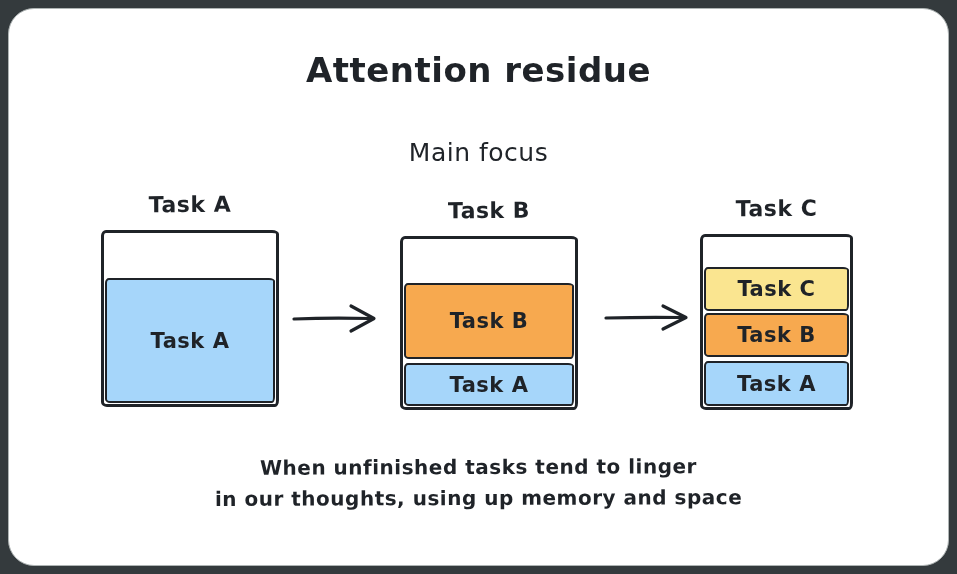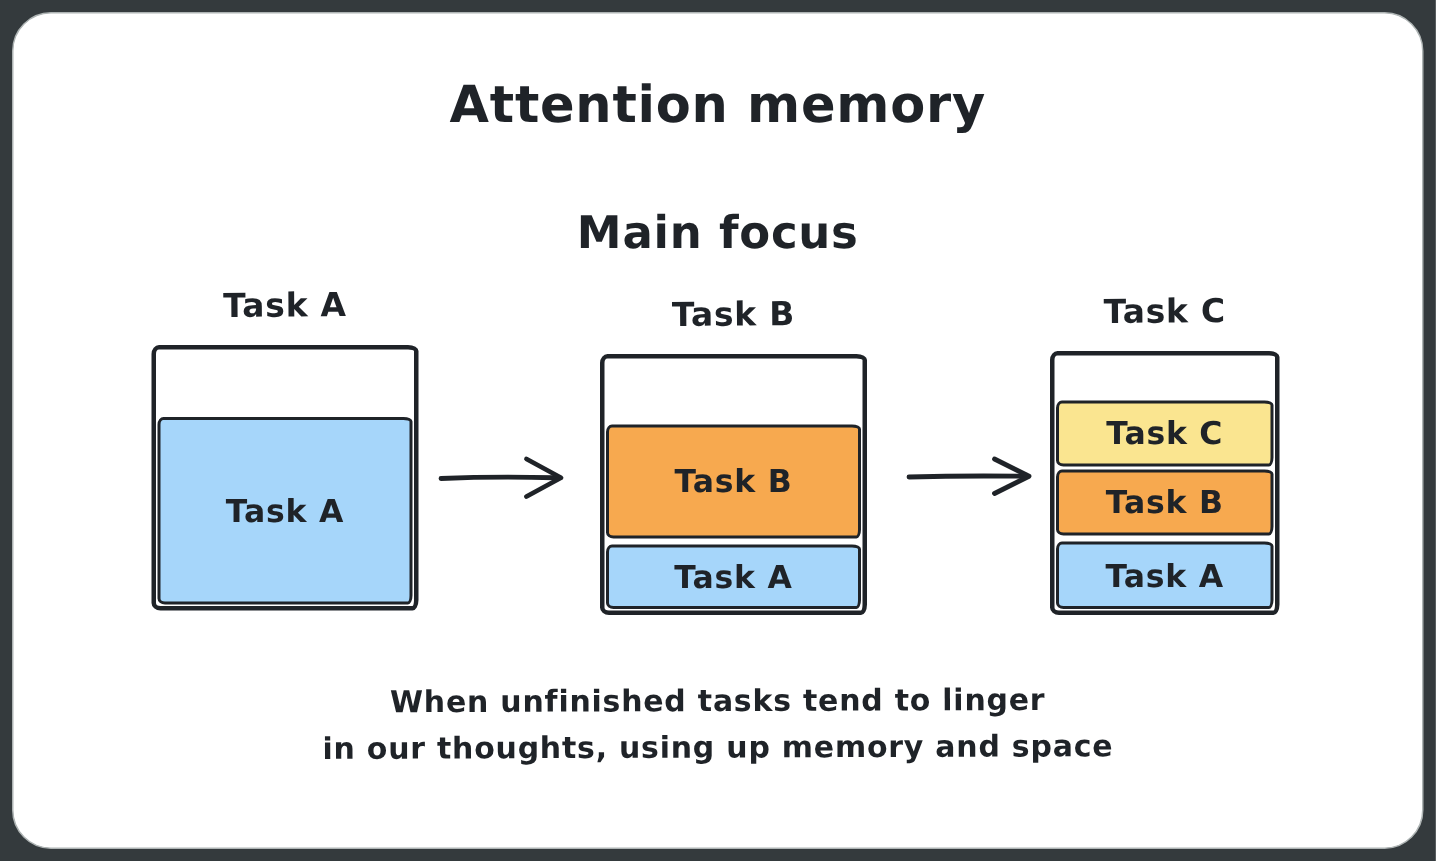--- a/index.html
+++ b/index.html
@@ -10,21 +10,21 @@
   *{margin:0;padding:0;box-sizing:border-box;}
   html,body{background:var(--frame);}
   body{font-family:"DejaVu Sans","Liberation Sans",sans-serif;color:var(--stroke);}
   .canvas{position:relative;width:957px;height:574px;background:var(--frame);overflow:hidden;}
   .card{position:absolute;left:8px;top:8px;right:8px;bottom:8px;background:var(--card);
         border:1px solid var(--card-edge);border-radius:26px;}
   .hand{letter-spacing:.5px;}
   .title{position:absolute;left:0;top:50px;width:100%;text-align:center;
          font-size:34px;font-weight:700;}
   .subtitle{position:absolute;left:0;top:138px;width:100%;text-align:center;
-            font-size:30px;font-weight:700;}
+            font-size:25px;font-weight:400;}
   .col{position:absolute;}
   .col-label{position:absolute;left:0;top:-38px;width:100%;text-align:center;
              font-size:22px;font-weight:600;transform:rotate(-.4deg);}
   .box{width:100%;height:100%;border:3px solid var(--stroke);background:var(--card);
        border-radius:5px 7px 4px 6px / 6px 4px 7px 5px;
        display:flex;flex-direction:column;padding:0;}
   .spacer{flex:none;}
   .seg{border:2.5px solid var(--stroke);margin:1px;display:flex;align-items:center;
        justify-content:center;font-size:21px;font-weight:600;
        border-radius:4px 6px 3px 5px / 5px 3px 6px 4px;}
@@ -47,21 +47,21 @@
   #arrow-2{left:602px;top:299px;}
   .caption{position:absolute;left:0;top:452px;width:100%;text-align:center;
            font-size:20px;font-weight:600;line-height:31px;transform:rotate(-.2deg);}
 </style>
 </head>
 <body>
 
 <div class="canvas">
   <div class="card"></div>
 
-  <div class="title hand">Attention memory</div>
+  <div class="title hand">Attention residue</div>
   <div class="subtitle hand">Main focus</div>
 
   <div class="col" id="box-a">
     <div class="col-label hand">Task A</div>
     <div class="box">
       <div class="spacer"></div>
       <div class="seg seg-blue grow hand">Task A</div>
     </div>
   </div>
 

